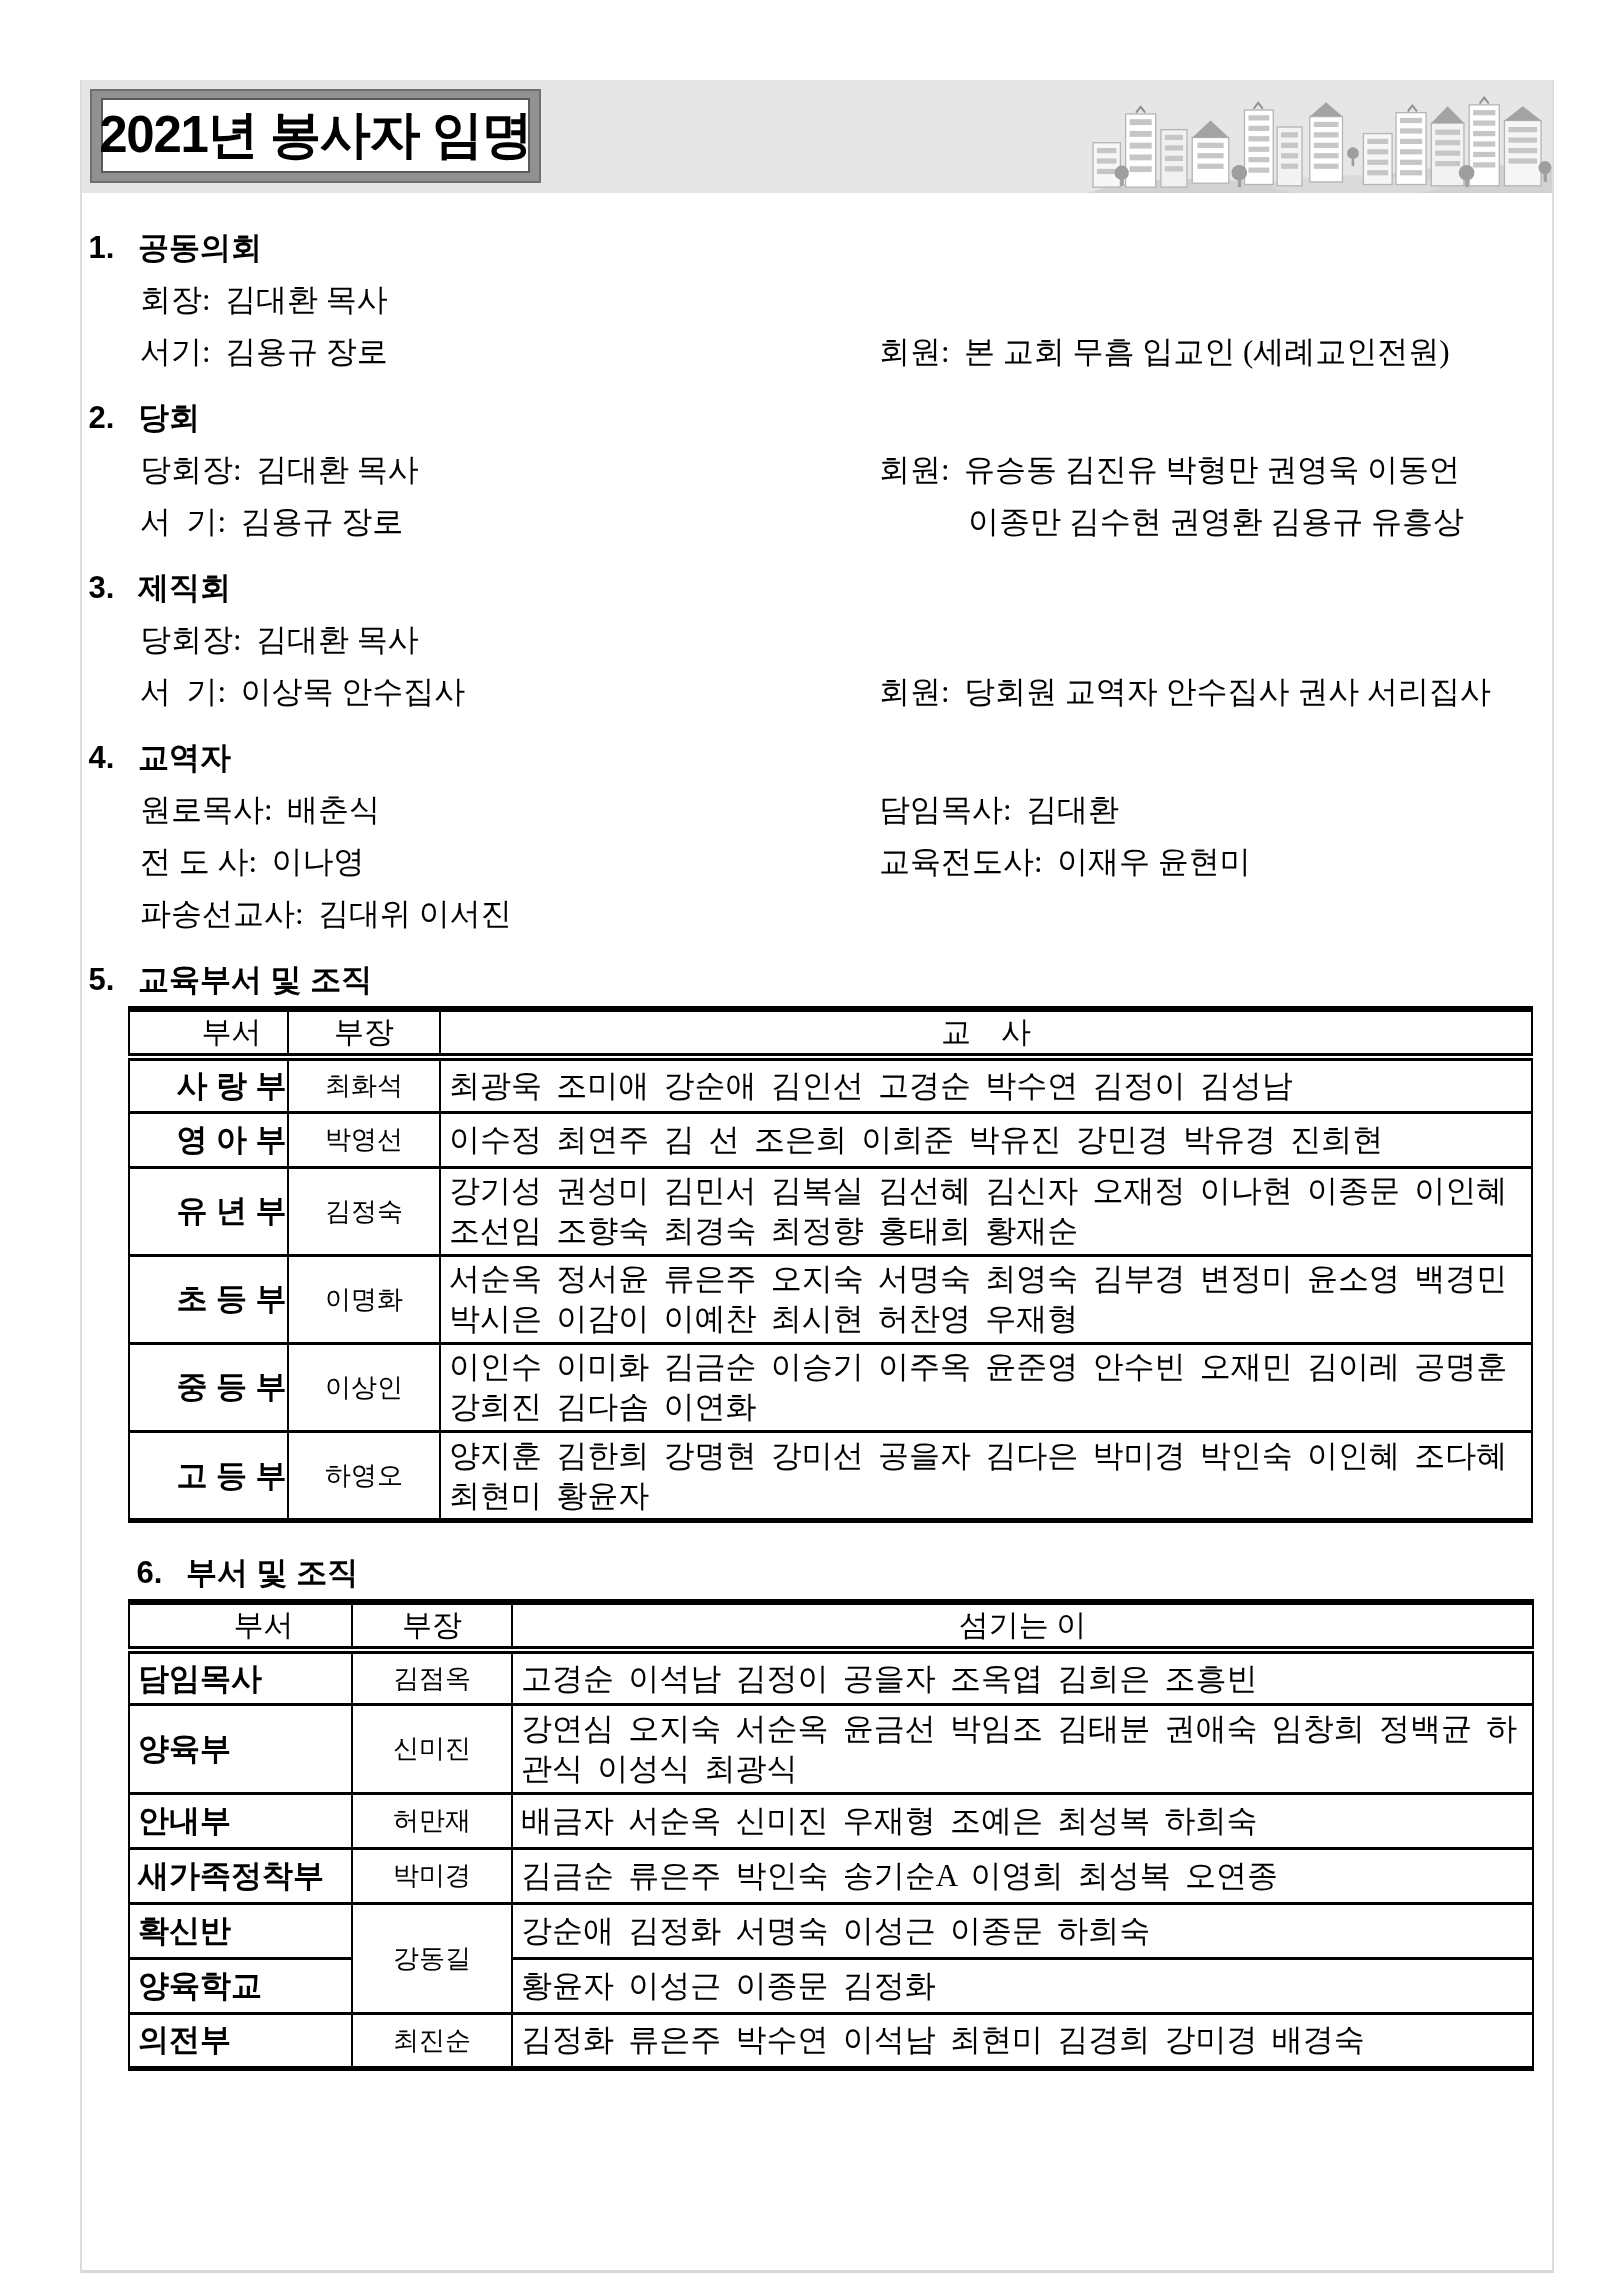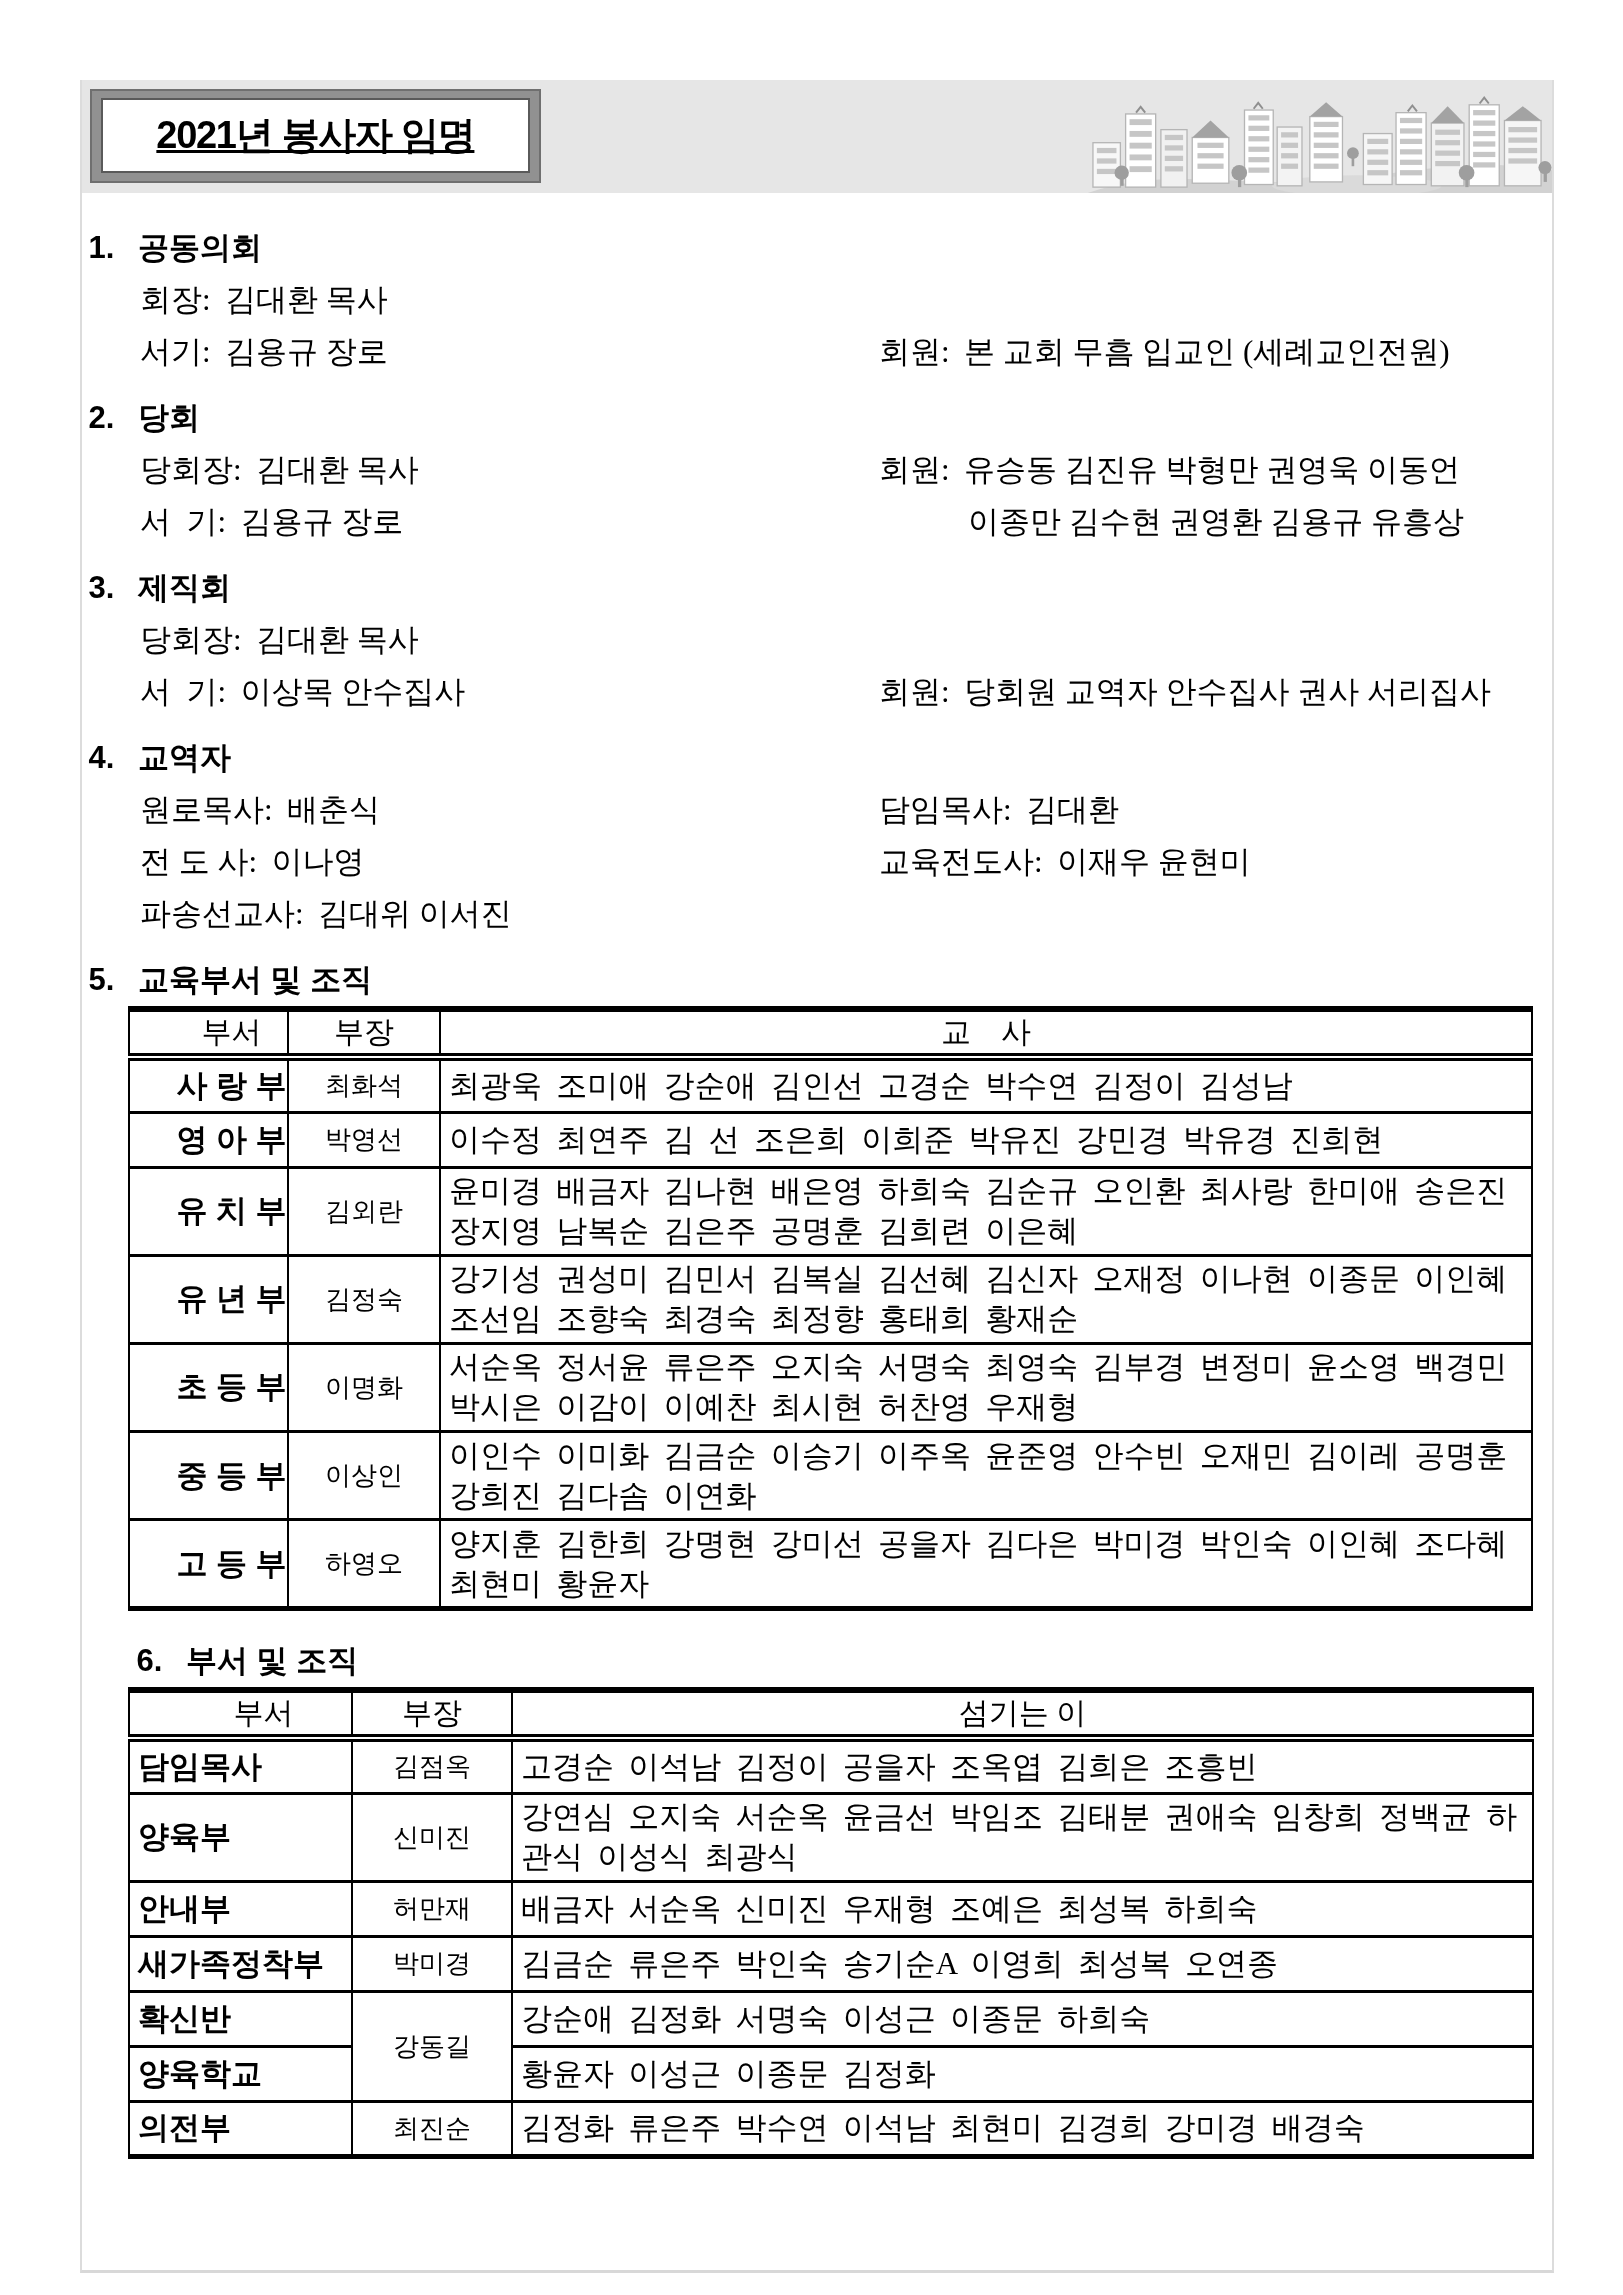--- a/index.html
+++ b/index.html
@@ -24,21 +24,21 @@
     border:2px solid #6f6f6f;
     padding:7.9px 9.2px;
   }
   .title-inner {
     width:100%; height:100%;
     background:#ffffff; border:2px solid #5a5a5a;
     display:flex; align-items:center; justify-content:center;
   }
   .title-inner span {
     font-family:"Liberation Sans","DejaVu Sans",sans-serif;
-    font-weight:bold; font-size:38px; letter-spacing:-1.3px; white-space:pre;text-decoration:underline;
+    font-weight:bold; font-size:51px; letter-spacing:-1.3px; white-space:pre;
   }
   .city { position:absolute; right:0; top:0; width:470px; height:113px; }
 
   
   .content { padding-top:15px; }
   .line { line-height:52px; font-size:31px; position:relative; }
   .sec-h { font-family:"Liberation Sans","DejaVu Sans",sans-serif; font-weight:bold; font-size:31px;margin-top:14px; }
   .sec-no { display:inline-block; width:56px; padding-left:6.5px; }
   .row { padding-left:58px; }
   .lbl { white-space:pre; margin-right:14.4px; }
@@ -270,25 +270,20 @@
             <td class="t-dept">사 랑 부</td>
             <td class="t-head">최화석</td>
             <td class="t-members">최광욱 조미애 강순애 김인선 고경순 박수연 김정이 김성남</td>
           </tr>
           <tr class="h-s">
             <td class="t-dept">영 아 부</td>
             <td class="t-head">박영선</td>
             <td class="t-members">이수정 최연주 김 선 조은희 이희준 박유진 강민경 박유경 진희현</td>
           </tr>
           <tr class="h-d">
-            <td class="t-dept">유 치 부</td>
-            <td class="t-head">김외란</td>
-            <td class="t-members">윤미경 배금자 김나현 배은영 하희숙 김순규 오인환 최사랑 한미애 송은진 장지영 남복순 김은주 공명훈 김희련 이은혜</td>
-          </tr>
-          <tr class="h-d">
             <td class="t-dept">유 년 부</td>
             <td class="t-head">김정숙</td>
             <td class="t-members">강기성 권성미 김민서 김복실 김선혜 김신자 오재정 이나현 이종문 이인혜 조선임 조향숙 최경숙 최정향 홍태희 황재순</td>
           </tr>
           <tr class="h-d">
             <td class="t-dept">초 등 부</td>
             <td class="t-head">이명화</td>
             <td class="t-members">서순옥 정서윤 류은주 오지숙 서명숙 최영숙 김부경 변정미 윤소영 백경민 박시은 이감이 이예찬 최시현 허찬영 우재형</td>
           </tr>
           <tr class="h-d">

